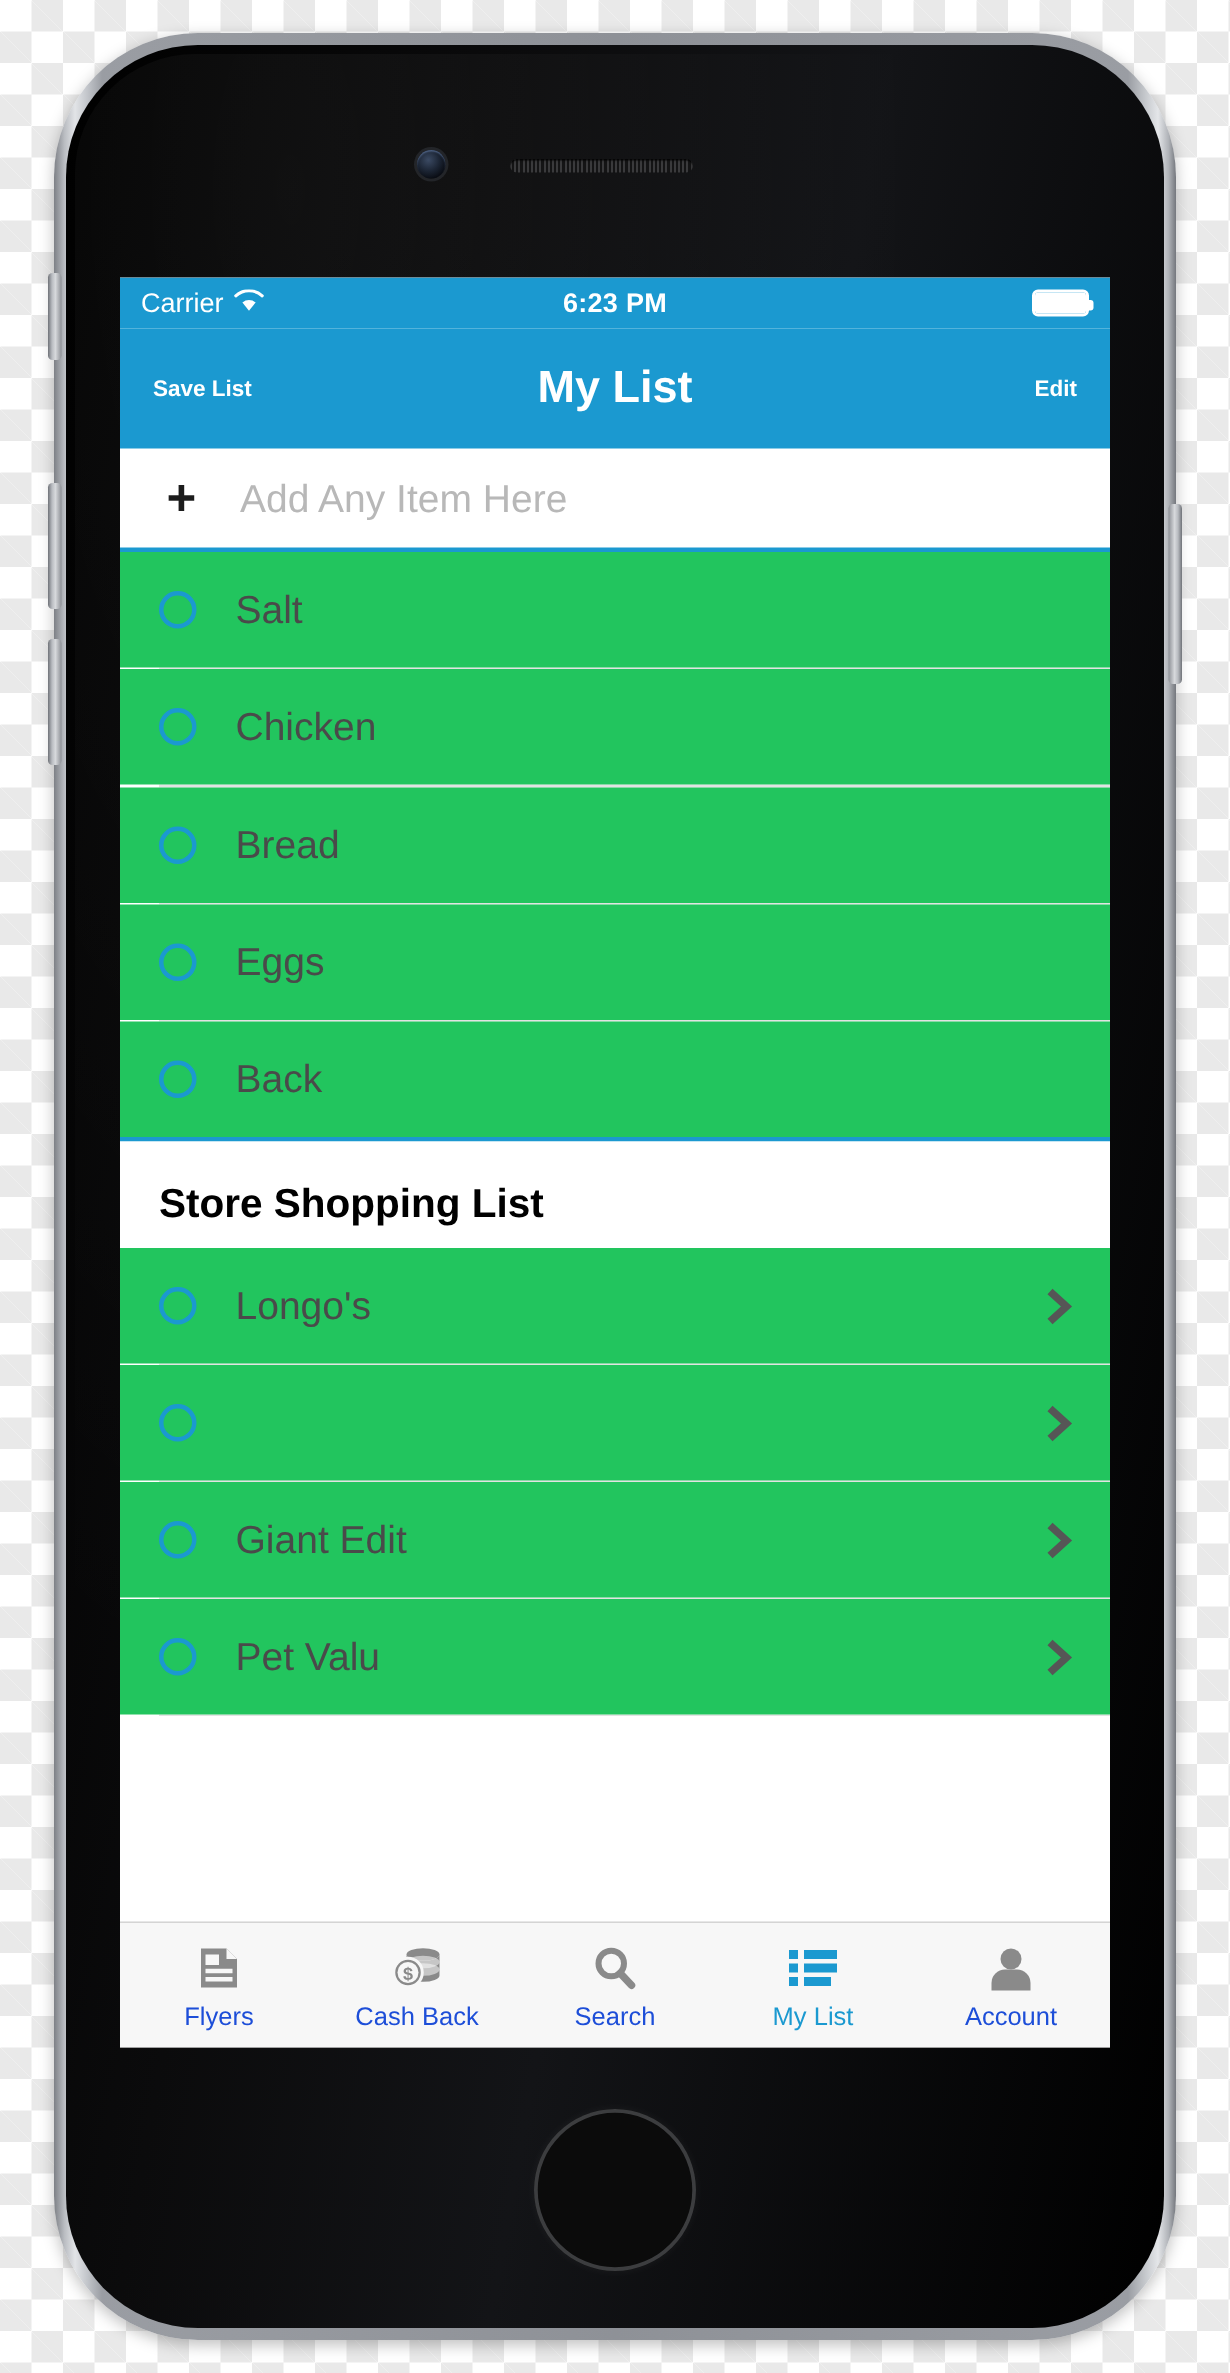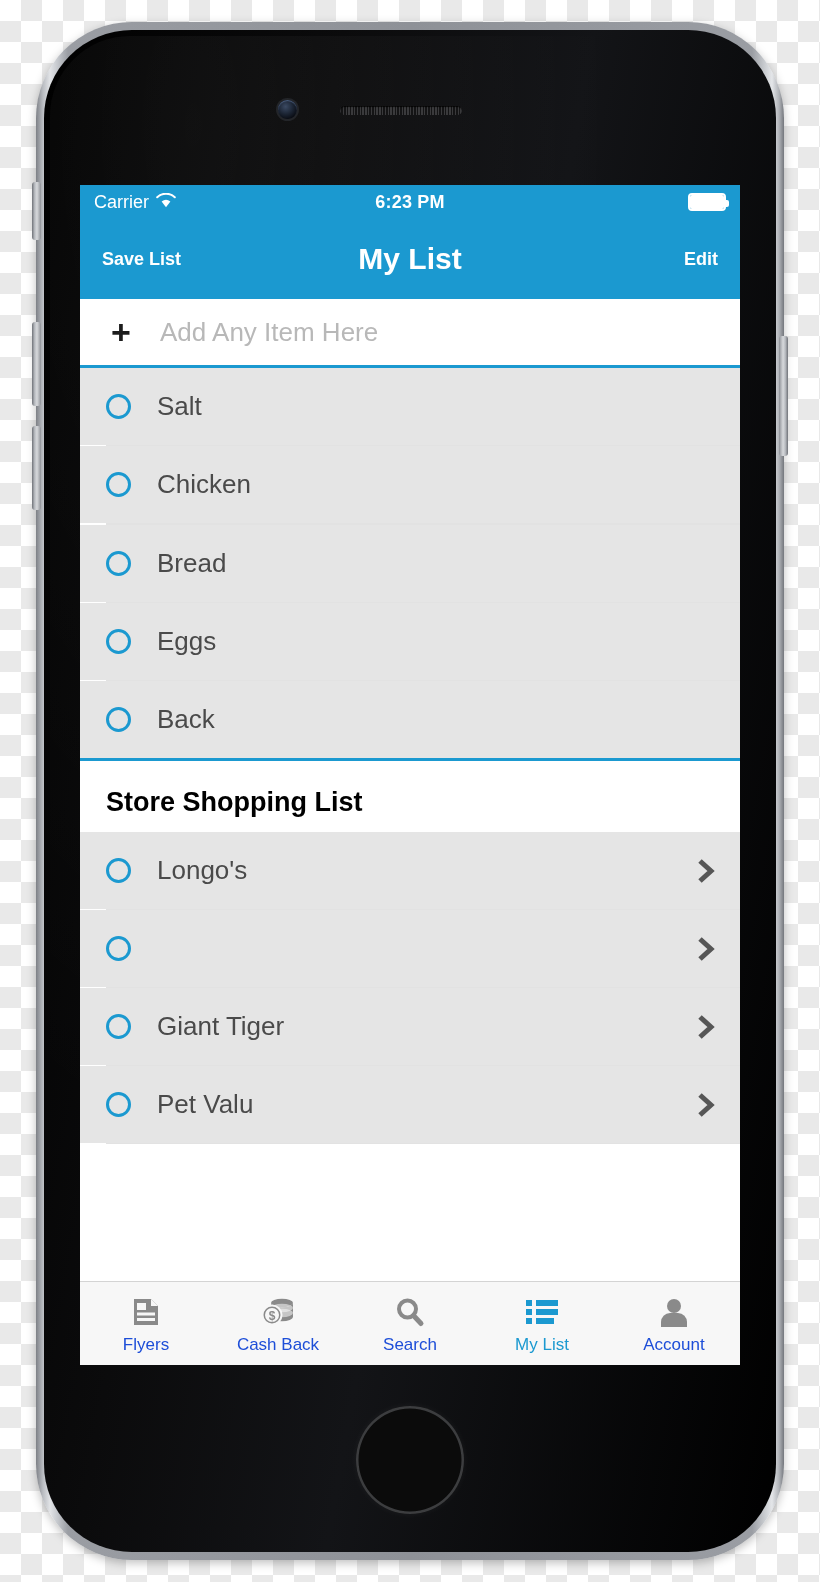--- a/index.html
+++ b/index.html
@@ -176,21 +176,21 @@
   }
   #nav-title {
     position: absolute;
     left: 0; right: 0;
     text-align: center;
     font-size: 30px;
     font-weight: bold;
     pointer-events: none;
   }
   .nav-btn {
-    font-size: 18px;
+    font-size: 15px;
     font-weight: bold;
     color: #ffffff;
     position: relative;
     z-index: 2;
     cursor: pointer;
     white-space: nowrap;
   }
   #nav-right { margin-left: auto; }
 
   
@@ -224,21 +224,21 @@
 
   .sep-blue { height: 3px; background: #1b99d0; }
 
   
   .row {
     height: 77px;
     display: flex;
     align-items: center;
     padding-left: 26px;
     padding-right: 22px;
-    background: #e5e5e5;
+    background: #22c55e;
     position: relative;
   }
   .row-sep {
     height: 1px;
     background: #e2e2e2;
     margin-left: 26px;
   }
   .check-circle {
     width: 25px; height: 25px;
     border-radius: 50%;
@@ -382,21 +382,21 @@
           <div class="check-circle"></div>
      <div class="chevron">
             <svg width="24" height="26" viewBox="0 0 24 26">
   <path d="M6 3 L17 13 L6 23" fill="none" stroke="#565656" stroke-width="5" stroke-linecap="butt" stroke-linejoin="miter"></path>
 </svg>
           </div>
         </div>
         <div class="row-sep"></div>
         <div class="row">
           <div class="check-circle"></div>
-     <div class="row-label">Giant Tiger</div>
+     <div class="row-label">Giant Edit</div>
      <div class="chevron">
             <svg width="24" height="26" viewBox="0 0 24 26">
   <path d="M6 3 L17 13 L6 23" fill="none" stroke="#565656" stroke-width="5" stroke-linecap="butt" stroke-linejoin="miter"></path>
 </svg>
           </div>
         </div>
         <div class="row-sep"></div>
         <div class="row">
           <div class="check-circle"></div>
      <div class="row-label">Pet Valu</div>

